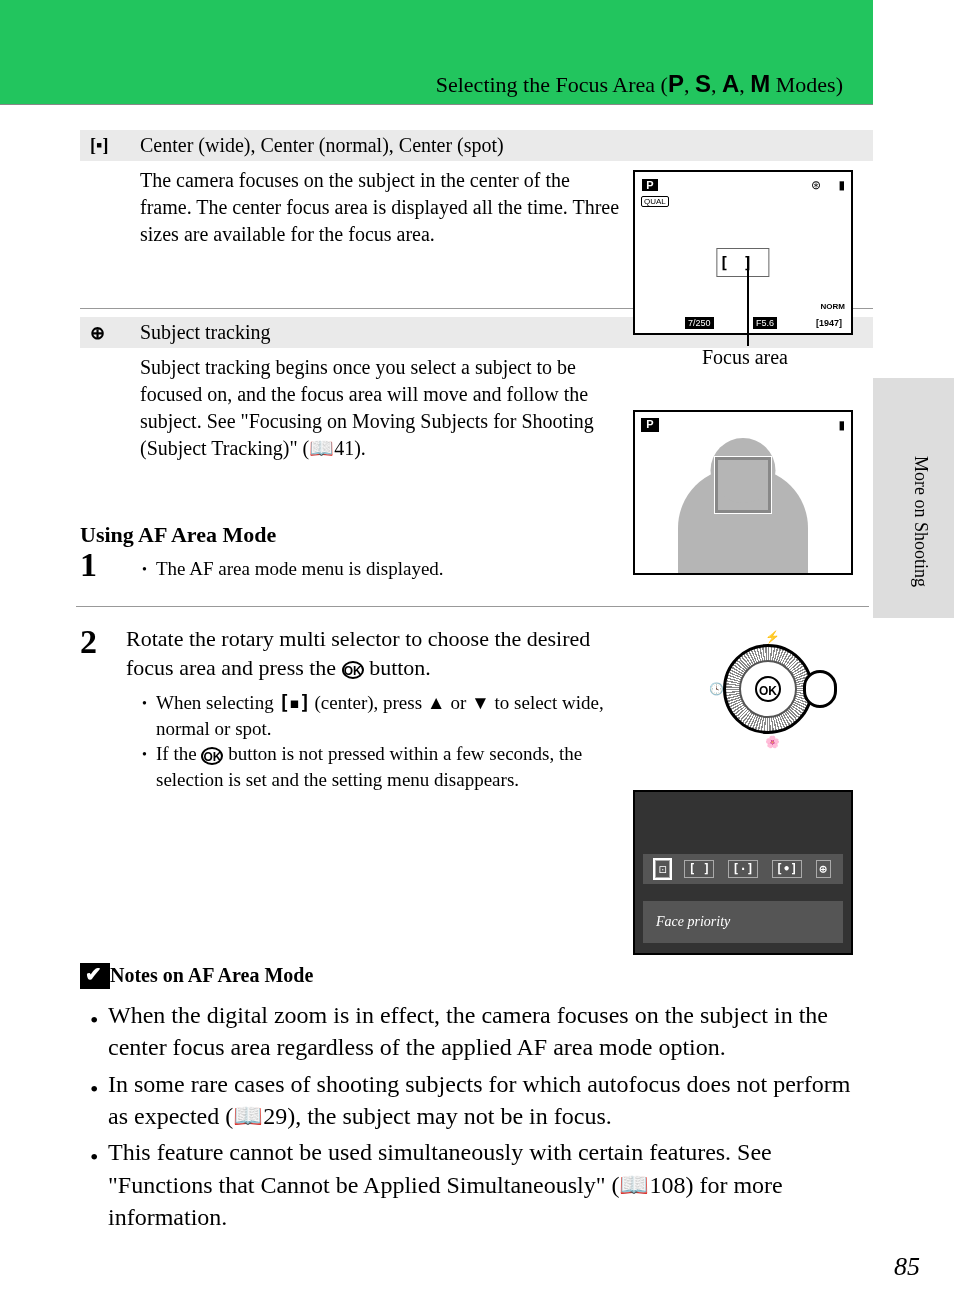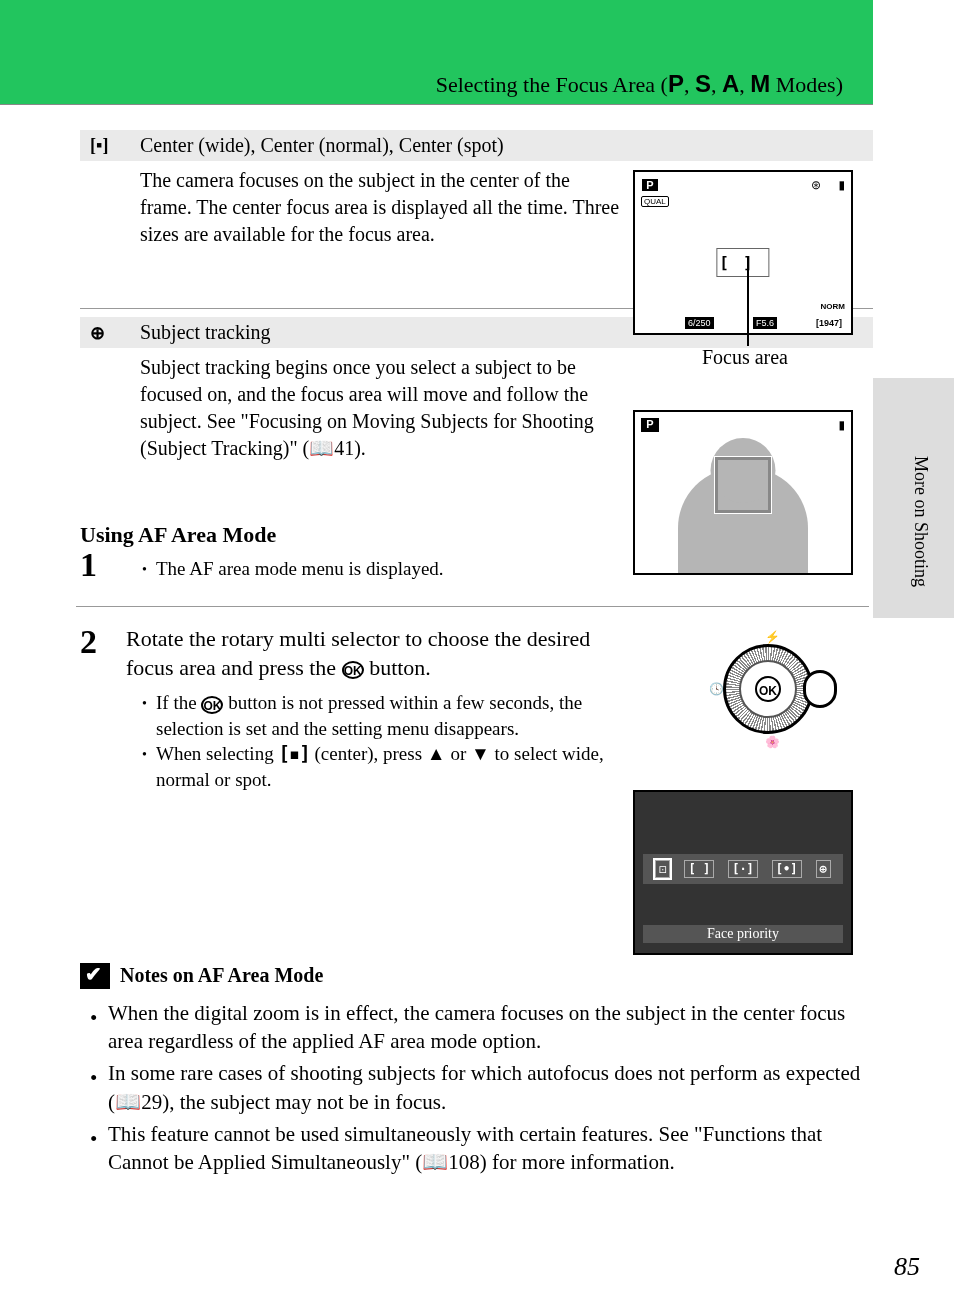--- a/index.html
+++ b/index.html
@@ -214,52 +214,52 @@
   .mode-bar {
     position:absolute; top:62px; left:8px; right:8px;
     background:#555; padding:6px 4px;
     display:flex; gap:14px; justify-content:center;
   }
   .mode-item { color:#fff; font:bold 12px monospace; border:1px solid #aaa; padding:1px 3px; }
   .mode-item.active { outline:2px solid #fff; }
   .mode-label-bar {
     position:absolute; bottom:10px; left:8px; right:8px;
     background:#555; color:#fff;
-    text-align:center; font-size:14px; padding:1px;
+    font-size:14px; padding:13px;font-style:italic;
   }
   .hr-full {
     border: none;
     border-top: 1px solid #999;
     margin: 24px 0 18px -4px;
     width: 100%;
   }
   .notes-block { margin-top: 170px; }
   .notes-header {
-    display:flex; align-items:center; gap:10px;
+    display:flex; align-items:center; 
     margin-bottom: 10px;
   }
   .check-badge {
     width: 30px; height: 26px;
     background: #000;
     position: relative;
   }
   .check-badge::after {
     content: "✔";
     color: #fff;
     font-size: 20px;
     font-weight: bold;
     position: absolute;
     top: -1px; left: 5px;
   }
   .notes-title { font-weight: bold; font-size: 20px; }
   .notes-list { list-style:none; margin-left: 10px; }
   .notes-list li {
     position: relative;
     padding-left: 18px;
-    font-size: 21px;
+    font-size: 24px;
     line-height: 1.35;
     margin-bottom: 4px;
   }
   .notes-list li::before {
     content: "•"; position:absolute; left:0; top:5px;
   }
   .page-num {
     position: absolute;
     bottom: 32px;
     right: 34px;
@@ -289,21 +289,21 @@
   </div>
   <div class="row-body">The camera focuses on the subject in the center of the frame. The center focus area is displayed all the time. Three sizes are available for the focus area.</div>
 
   <div class="screen1">
     <div class="p-badge">P</div>
     <div class="qual">QUAL</div>
     <div class="icon1">⊛</div>
     <div class="icon2">▮</div>
     <div class="center-bracket">[]</div>
     <div class="norm">NORM</div>
-    <div class="bot b1">6/250</div>
+    <div class="bot b1">7/250</div>
     <div class="bot b2">F5.6</div>
     <div class="bot b3">[1947]</div>
   </div>
   <div class="focus-line"></div>
   <div class="focus-caption">Focus area</div>
 
   <hr class="divider" style="margin-top:60px;">
 
   <div class="row-box">
     <div class="row-icon">⊕</div>
@@ -343,24 +343,24 @@
   <hr class="hr-full">
 
   <div class="step">
     <div class="step-num">2</div>
     <div class="step-text">
       <div class="step-main">
         <span>Rotate the rotary multi selector to choose the desired focus area and press the </span><span class="ok-inline">OK</span><span> button.</span>
       </div>
       <ul class="step-bullets">
         <li>
-          <span>If the </span><span class="ok-inline">OK</span><span> button is not pressed within a few seconds, the selection is set and the setting menu disappears.</span>
+          <span>When selecting </span><span class="inline-icon">[▪]</span><span> (center), press ▲ or ▼ to select wide, normal or spot.</span>
         </li>
         <li>
-          <span>When selecting </span><span class="inline-icon">[▪]</span><span> (center), press ▲ or ▼ to select wide, normal or spot.</span>
+          <span>If the </span><span class="ok-inline">OK</span><span> button is not pressed within a few seconds, the selection is set and the setting menu disappears.</span>
         </li>
       </ul>
     </div>
   </div>
 
   <div class="screen3">
     <div class="mode-bar">
       <span class="mode-item active">⚀</span>
       <span class="mode-item">[ ]</span>
       <span class="mode-item">[·]</span>

